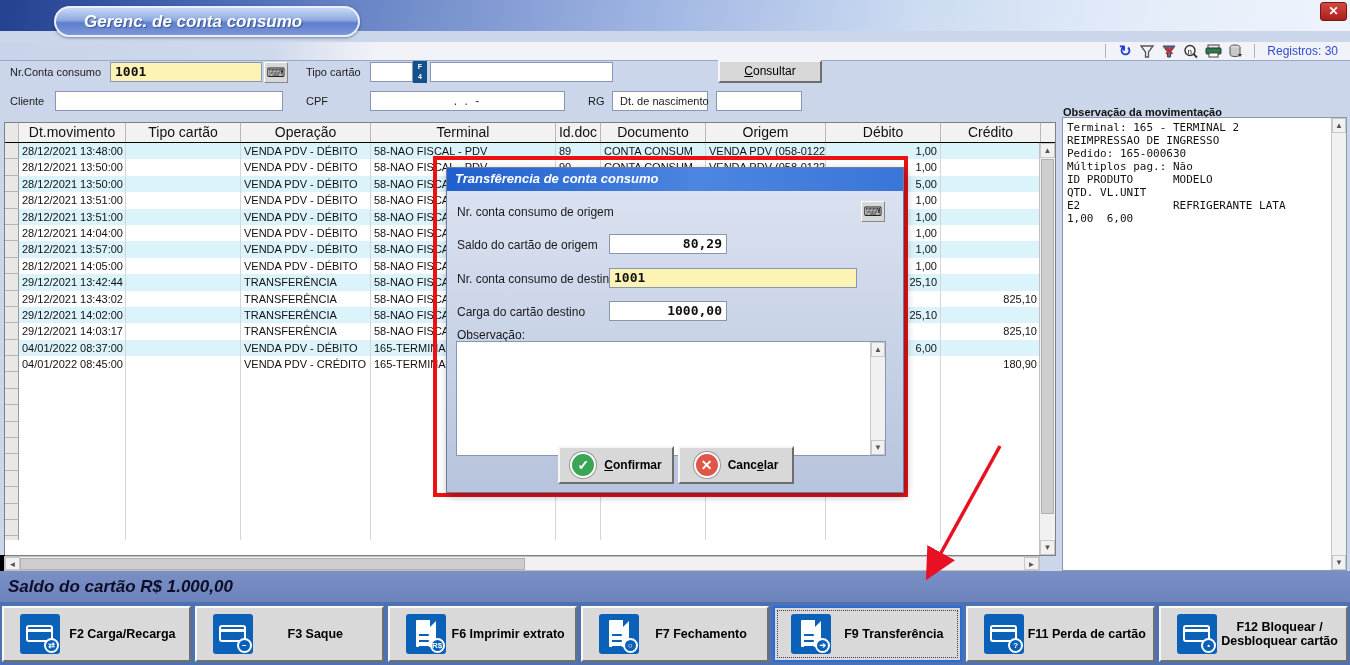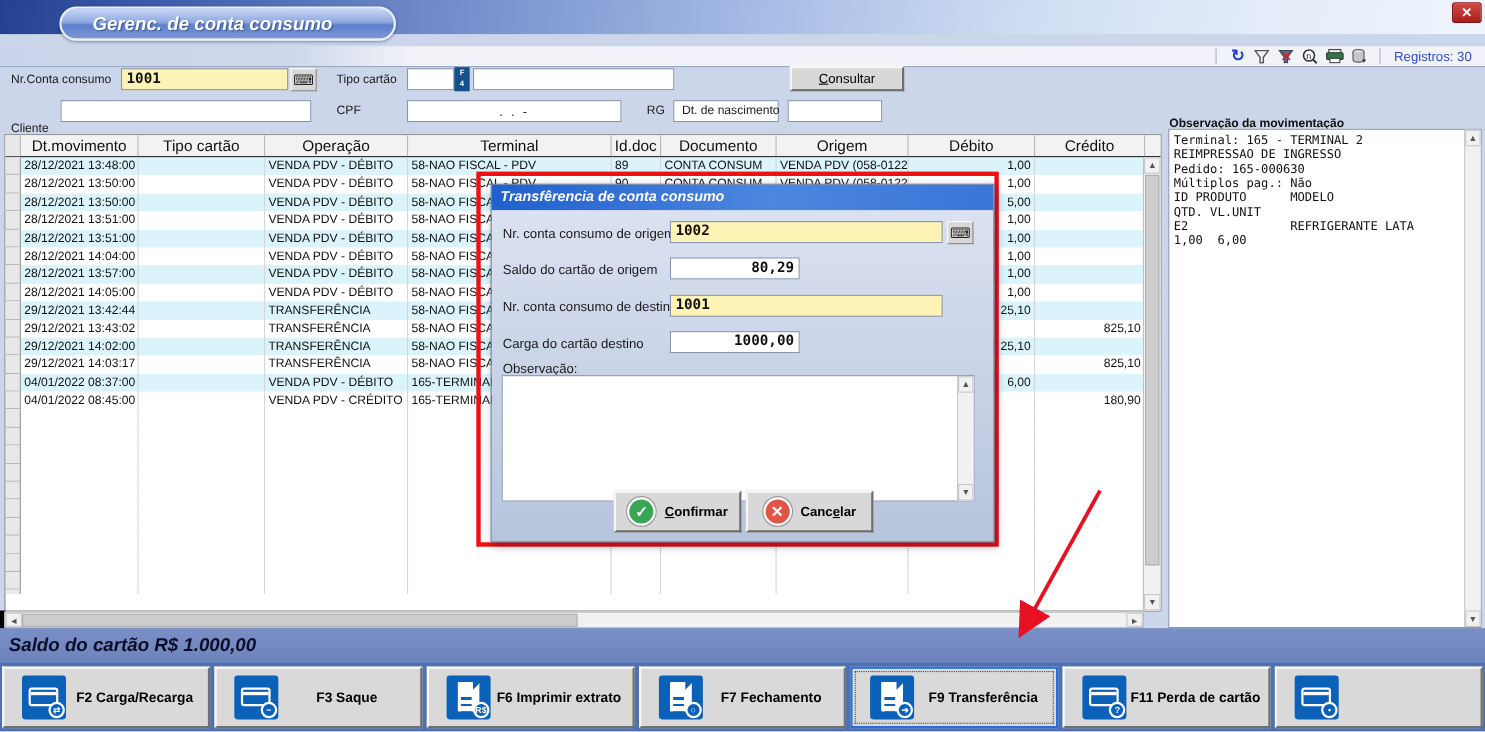--- a/index.html
+++ b/index.html
@@ -164,21 +164,21 @@
   <div class="inp yellow" style="left:110px;top:62px;width:152px;">1001</div>
   <div class="kb-btn" style="left:264px;top:62px;">⌨</div>
 
   <span class="lbl" style="left:306px;top:66px;">Tipo cartão</span>
   <div class="inp" style="left:370px;top:62px;width:43px;"></div>
   <div class="f4-btn" style="left:413px;top:61px;"><span>F</span><br><span>4</span></div>
   <div class="inp" style="left:430px;top:62px;width:183px;"></div>
 
   <button class="btn3d consultar" id="consultar-btn"><u>C</u>onsultar</button>
 
-  <span class="lbl" style="left:10px;top:95px;margin-top:16px;">Cliente</span>
+  <span class="lbl" style="left:10px;top:95px;">Cliente</span>
   <div class="inp" style="left:55px;top:91px;width:228px;"></div>
 
   <span class="lbl" style="left:306px;top:95px;">CPF</span>
   <div class="inp" style="left:370px;top:91px;width:195px;text-align:center;letter-spacing:2px;color:#333;">.        .        -</div>
 
   <span class="lbl" style="left:588px;top:95px;">RG</span>
   <div class="inp" style="left:612px;top:91px;width:96px;"></div>
 
   <span class="lbl" style="left:618px;top:95px;left:620px;">Dt. de nascimento</span>
   <div class="inp" style="left:716px;top:91px;width:86px;"></div>
@@ -526,21 +526,20 @@
     <div class="sarrow" style="top:0;width:14px;">▲</div>
     <div class="sarrow" style="bottom:0;width:14px;">▼</div>
   </div>
 </div>
 
 <div class="red-rect"></div>
 <div class="dlg">
   <div class="dlg-title">Transfêrencia de conta consumo</div>
 
   <span class="lbl" style="left:10px;top:37px;">Nr. conta consumo de origem</span>
-  <div class="inp yellow" style="left:162px;top:33px;width:248px;">1002</div>
   <div class="kb-btn" style="left:414px;top:33px;">⌨</div>
 
   <span class="lbl" style="left:10px;top:70px;">Saldo do cartão de origem</span>
   <div class="inp" style="left:162px;top:66px;width:118px;text-align:right;font-family:'DejaVu Sans Mono',monospace;font-weight:bold;">80,29</div>
 
   <span class="lbl" style="left:10px;top:104px;">Nr. conta consumo de destino</span>
   <div class="inp yellow" style="left:162px;top:100px;width:248px;">1001</div>
 
   <span class="lbl" style="left:10px;top:137px;">Carga do cartão destino</span>
   <div class="inp" style="left:162px;top:133px;width:118px;text-align:right;font-family:'DejaVu Sans Mono',monospace;font-weight:bold;">1000,00</div>
@@ -612,20 +611,21 @@
         <span class="card"></span>
         <span class="badge">?</span>
       </span>
       <span class="cap">F11 Perda de cartão</span>
     </button>
     <button class="abtn">
       <span class="bicon">
         <span class="card"></span>
         <span class="badge">•</span>
       </span>
+      <span class="cap">F12 Bloquear / Desbloquear cartão</span>
     </button>
   </div>
 
 <svg class="arrow-svg" width="1350" height="665">
   <defs>
       <marker id="ah" markerWidth="9" markerHeight="9" refX="6" refY="4.5" orient="auto">
     <path d="M0,0 L9,4.5 L0,9 Z" fill="#e81123"></path>
       </marker>
     </defs>
   <line x1="1000" y1="446" x2="931" y2="571" stroke="#e81123" stroke-width="3.5" marker-end="url(#ah)"></line>

